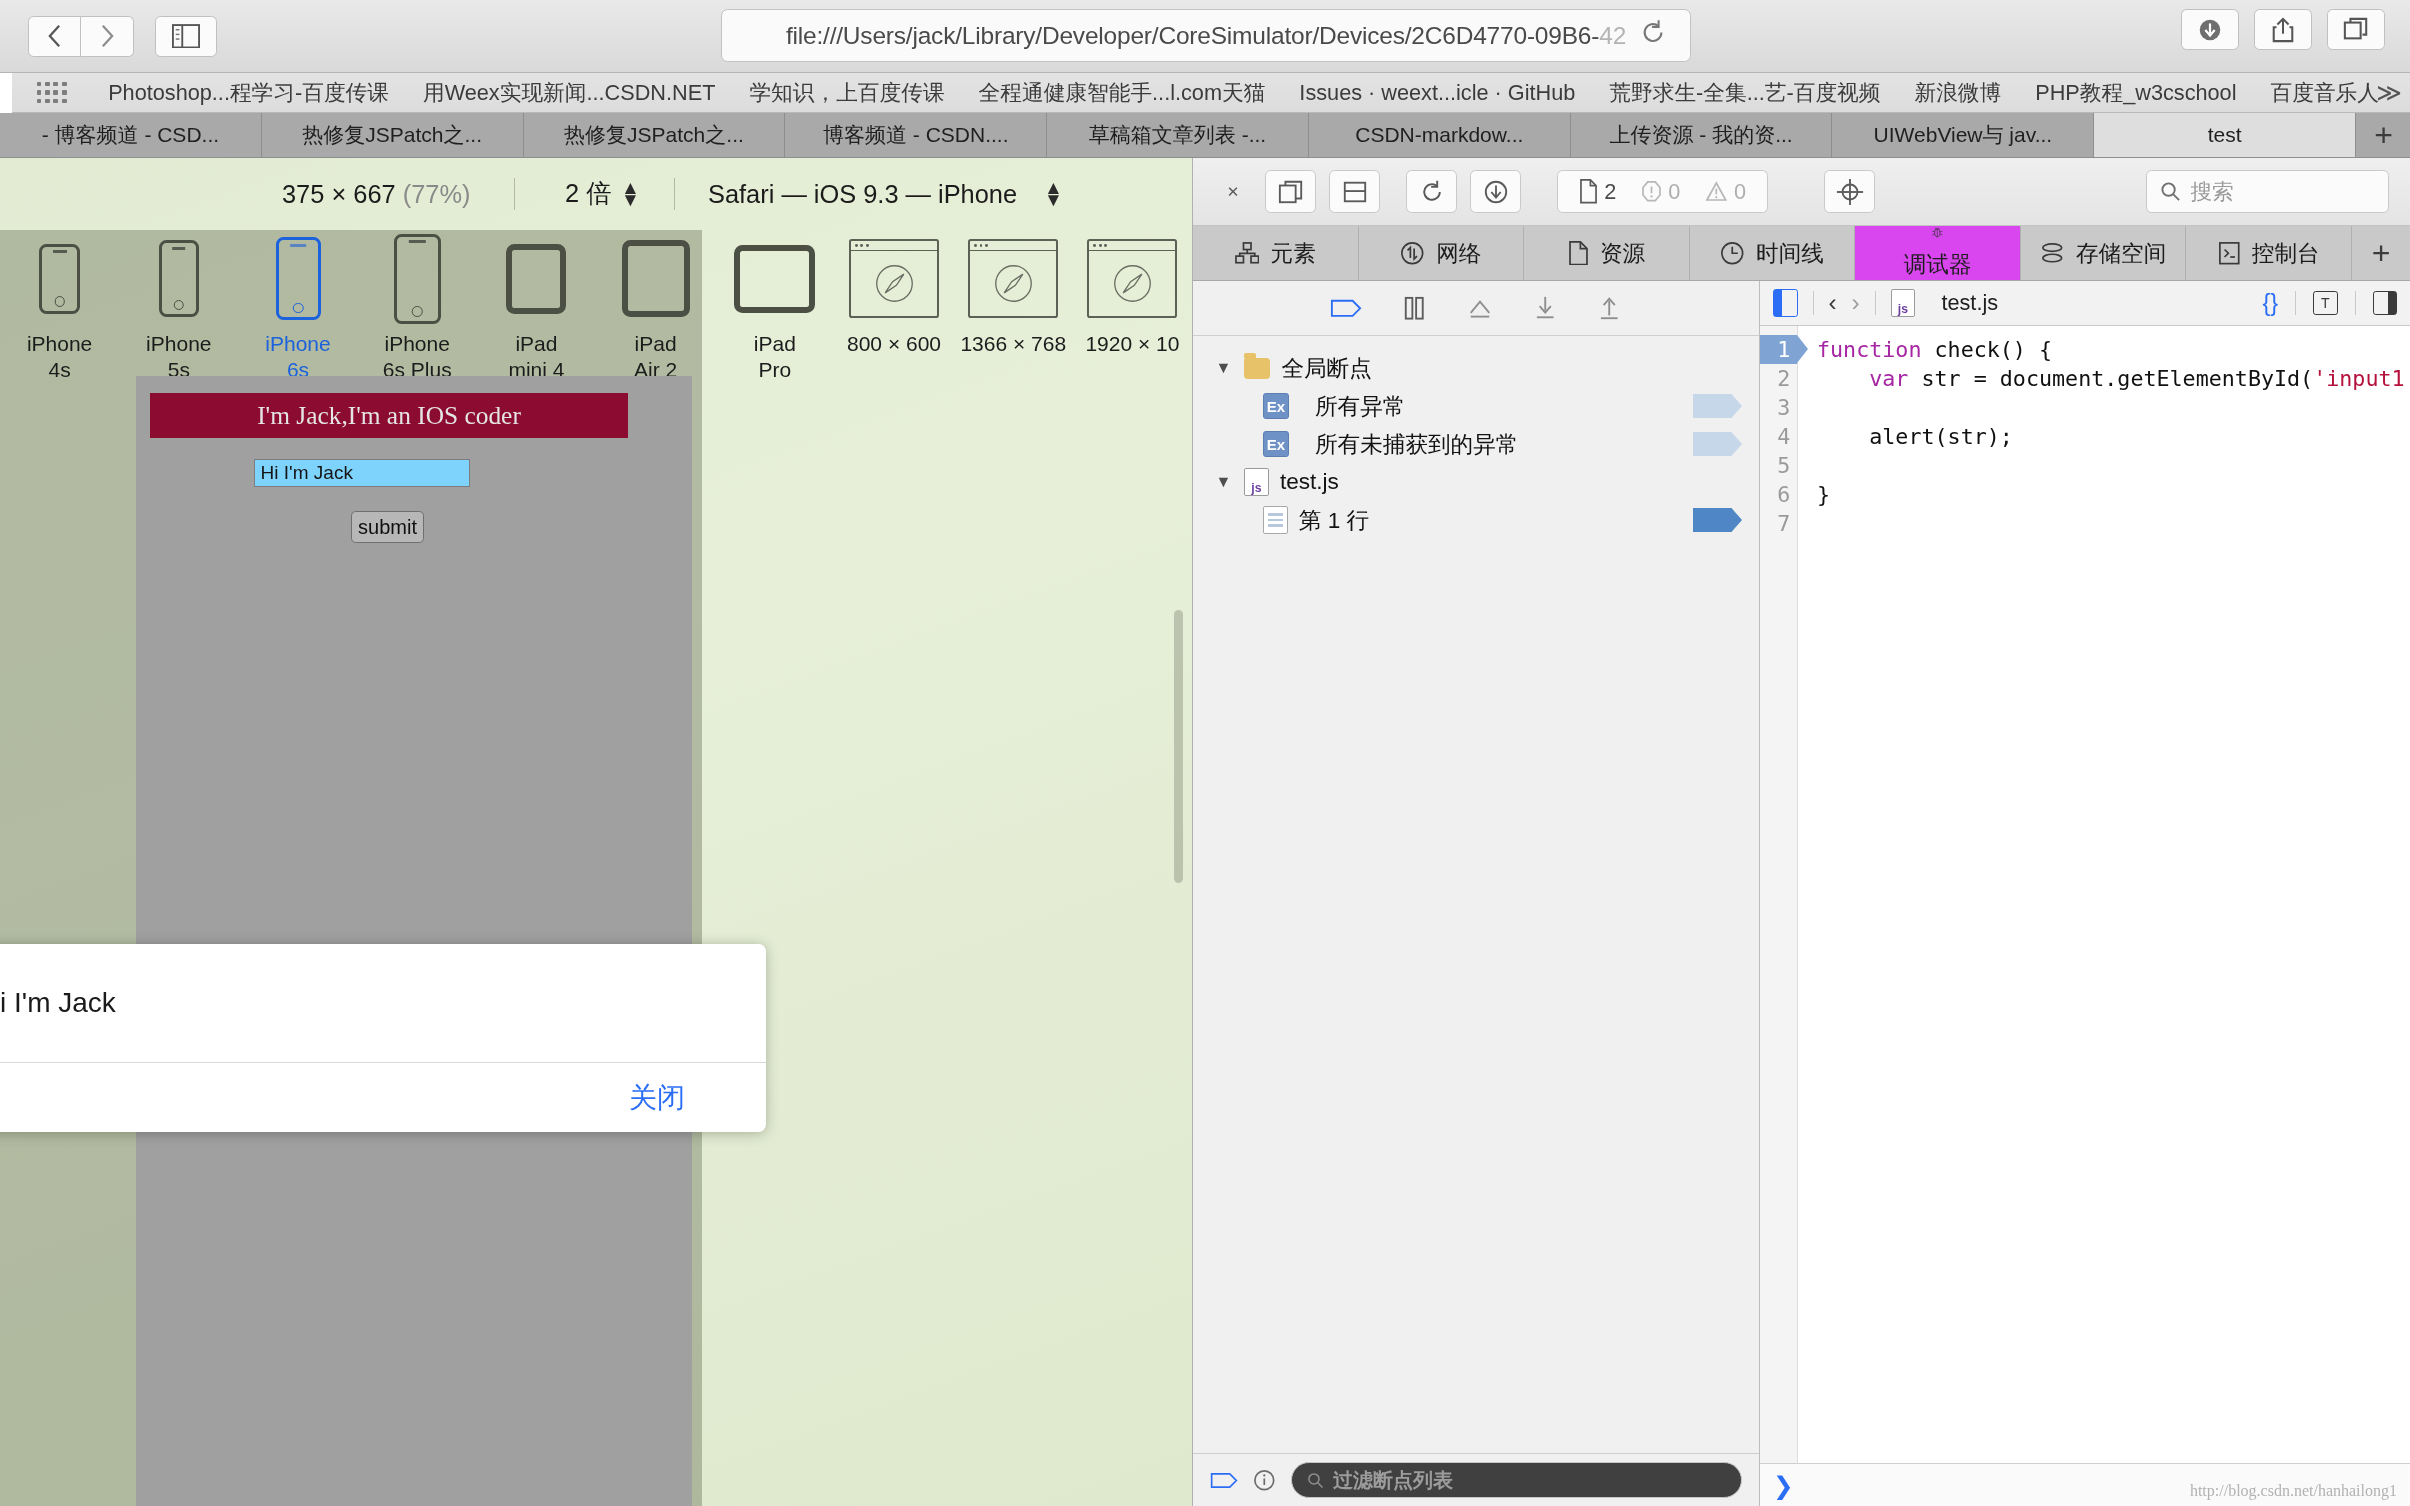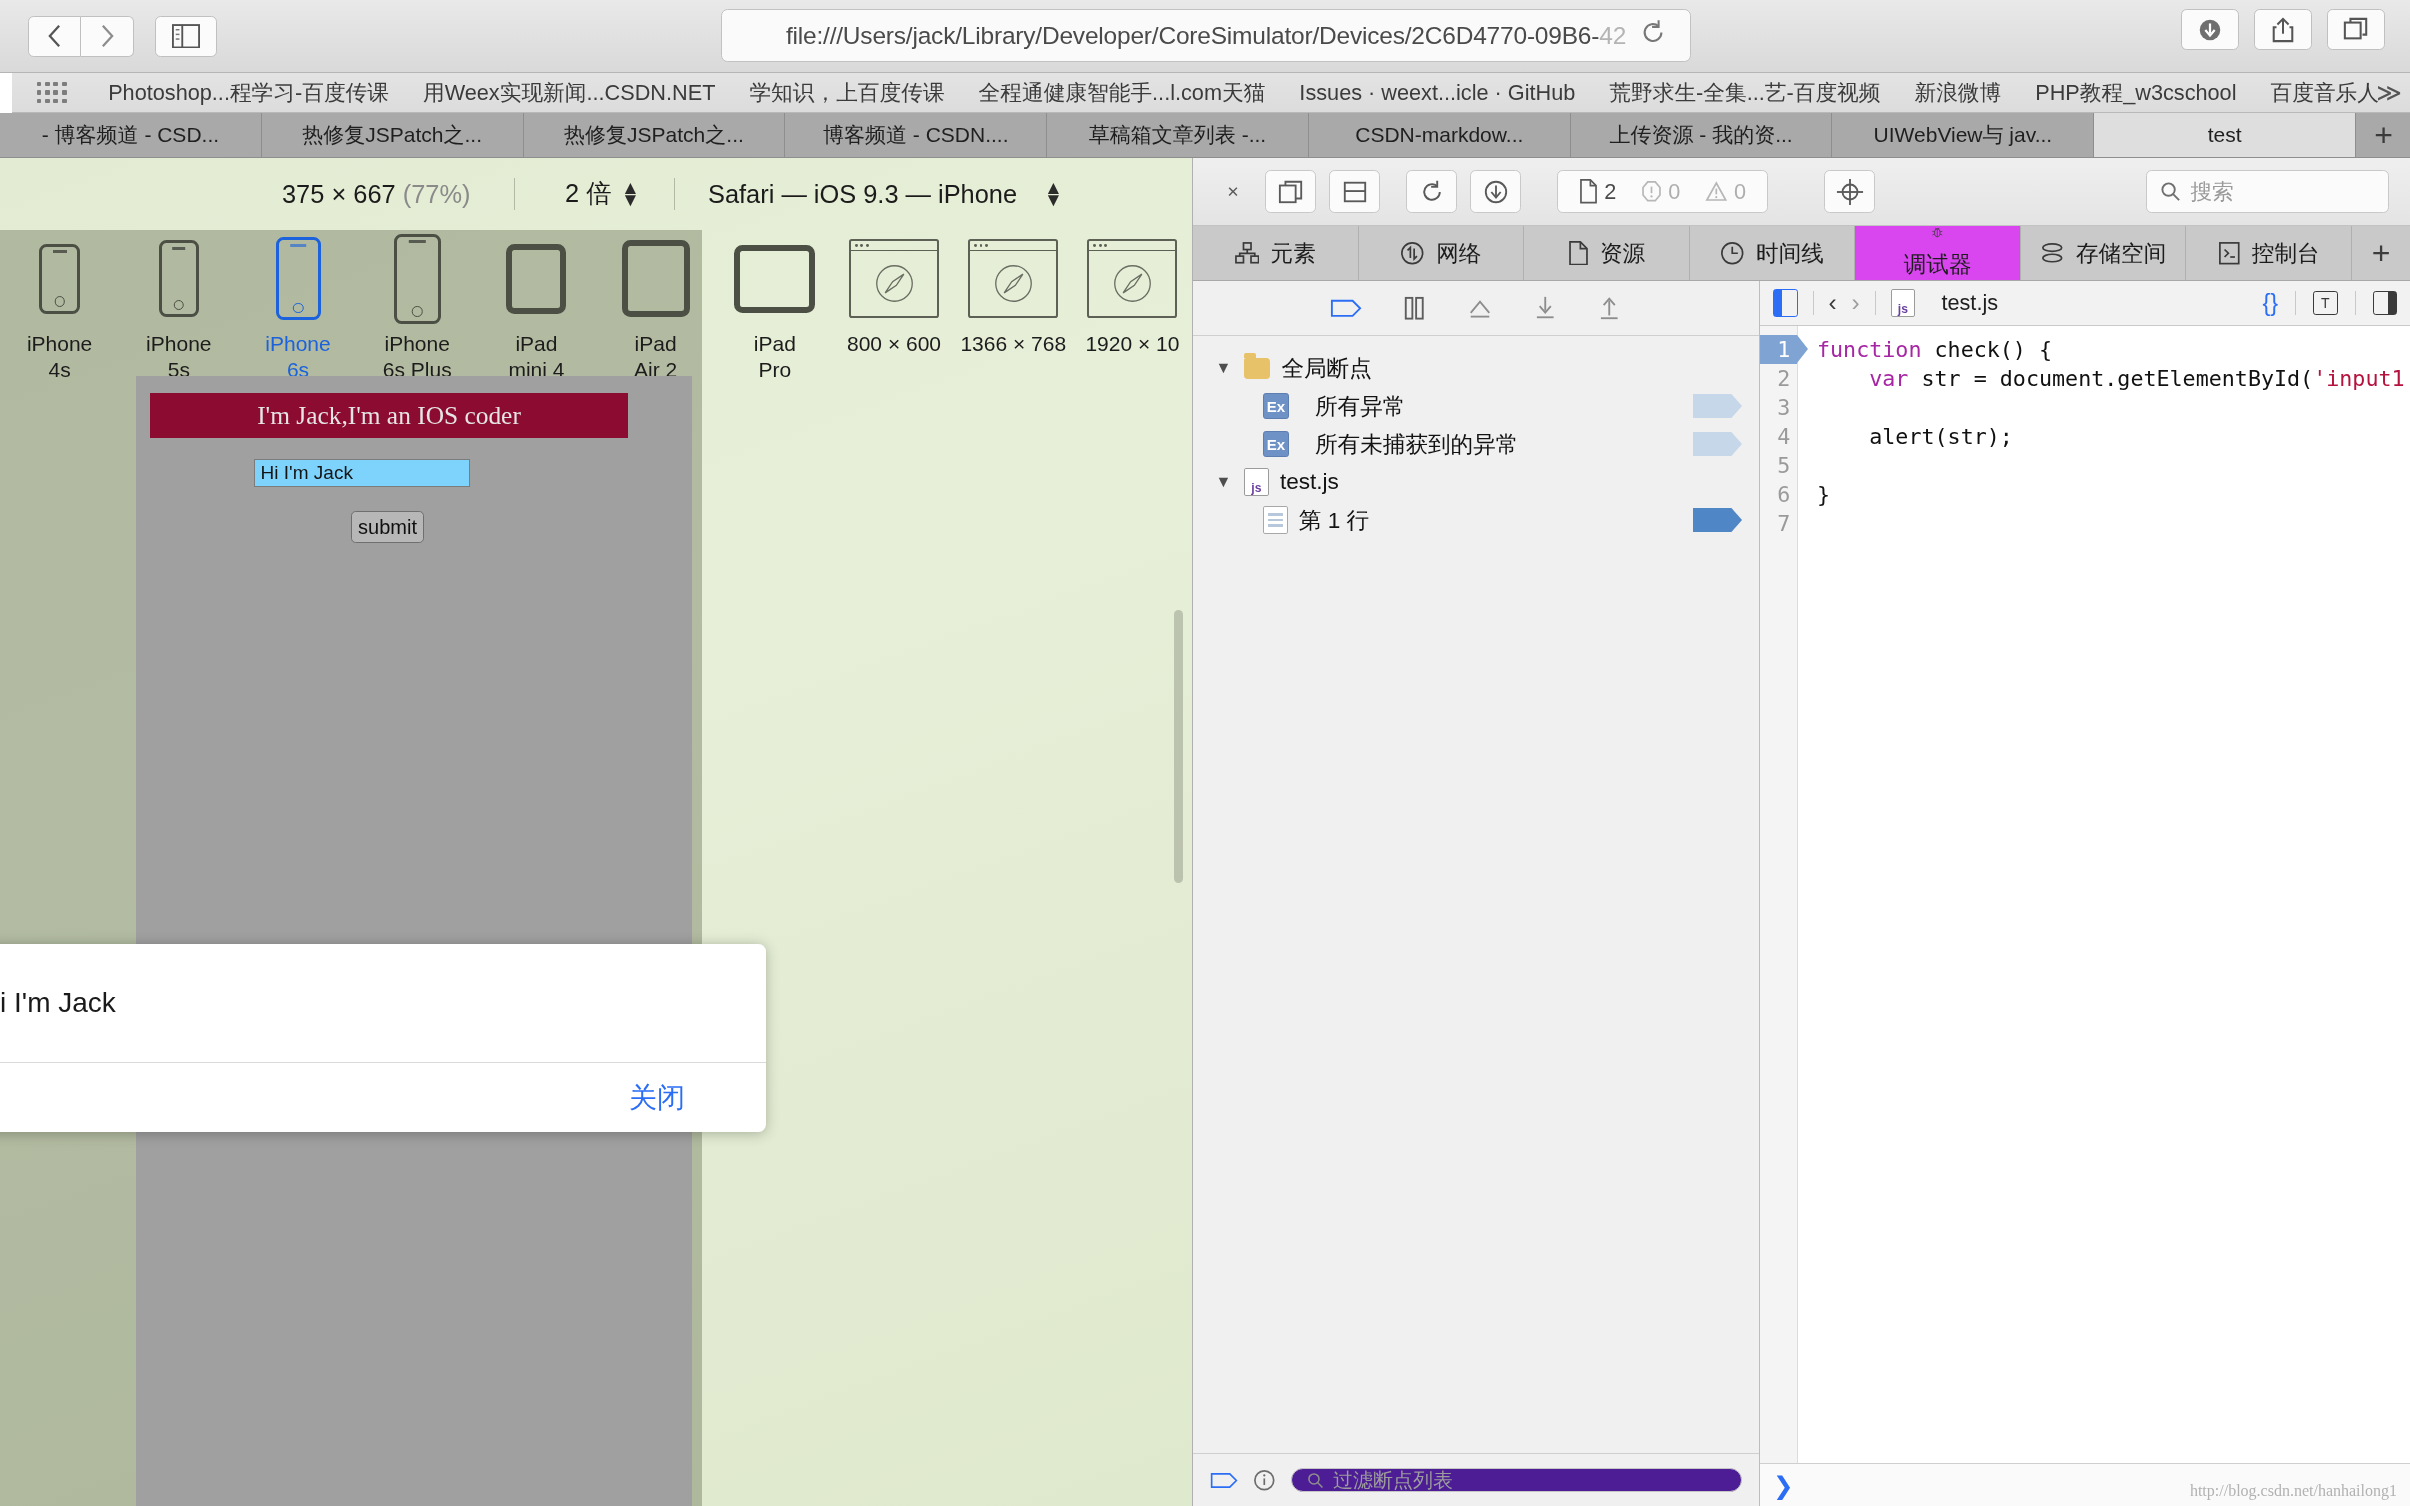--- a/index.html
+++ b/index.html
@@ -262,22 +262,22 @@
     position: absolute; right: 17px; width: 49px; height: 24.5px;
     background: #c6d7ea; clip-path: polygon(0 0, 78% 0, 100% 50%, 78% 100%, 0 100%);
   }
   .bp-flag.on { background: #4f86c6; }
 
   .bp-footer {
     height: 53px; border-top: 0.9px solid #cfcfcf; background: #f0f0f0;
     display: flex; align-items: center; gap: 15px; padding: 0 17px;
   }
   .bp-filter {
-    flex: 1; height: 24px; background: #4c1d95; border: 0.9px solid #c5c5c5; border-radius: 18px;
-    display: flex; align-items: center; gap: 9.4px; padding: 0 15px; font-size: 20px; color: #9c9c9c;
+    flex: 1; height: 36px; background: #404040; border: 0.9px solid #c5c5c5; border-radius: 18px;
+    display: flex; align-items: center; gap: 9.4px; padding: 0 15px; font-size: 20px; color: #9c9c9c; font-weight: bold;
   }
 
   
   .code-panel { flex: 1; display: flex; flex-direction: column; background: #fff; min-width: 0; }
   .code-header {
     height: 45px; background: #f2f2f2; border-bottom: 0.9px solid #c9c9c9;
     display: flex; align-items: center; gap: 15px; padding: 0 13px; font-size: 21.7px; color: #1e1e1e;
   }
   .chip { width: 24.5px; height: 28px; border: 1.9px solid #2b6ef5; border-radius: 2.8px; display:flex; }
   .chip i { width: 7.5px; background: #2b6ef5; }

